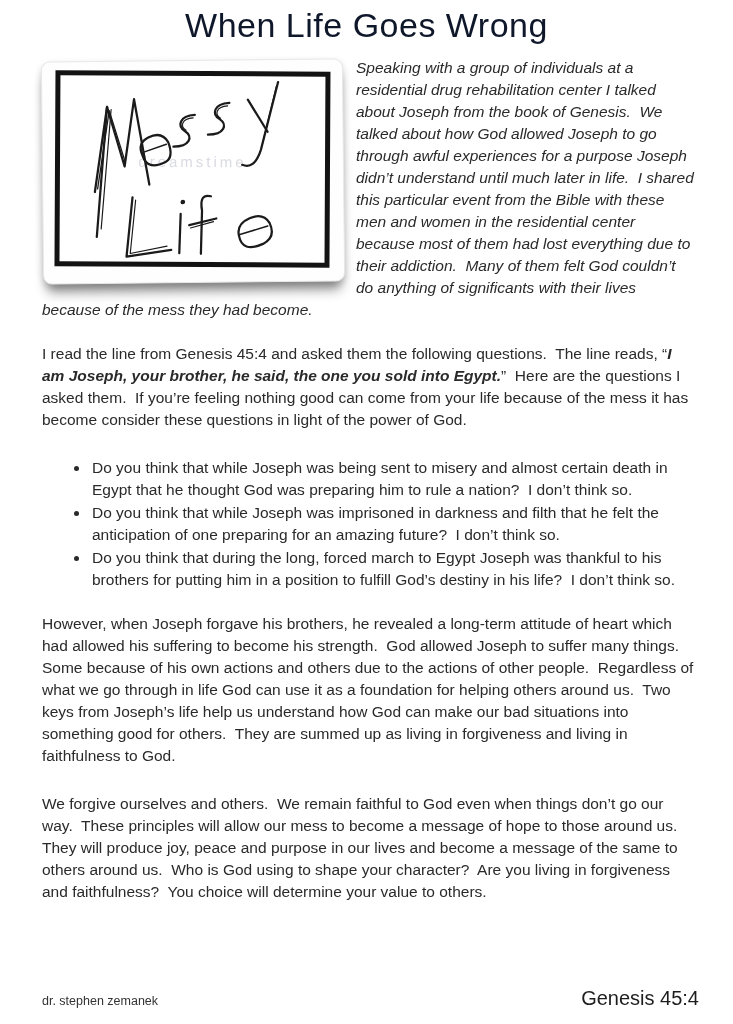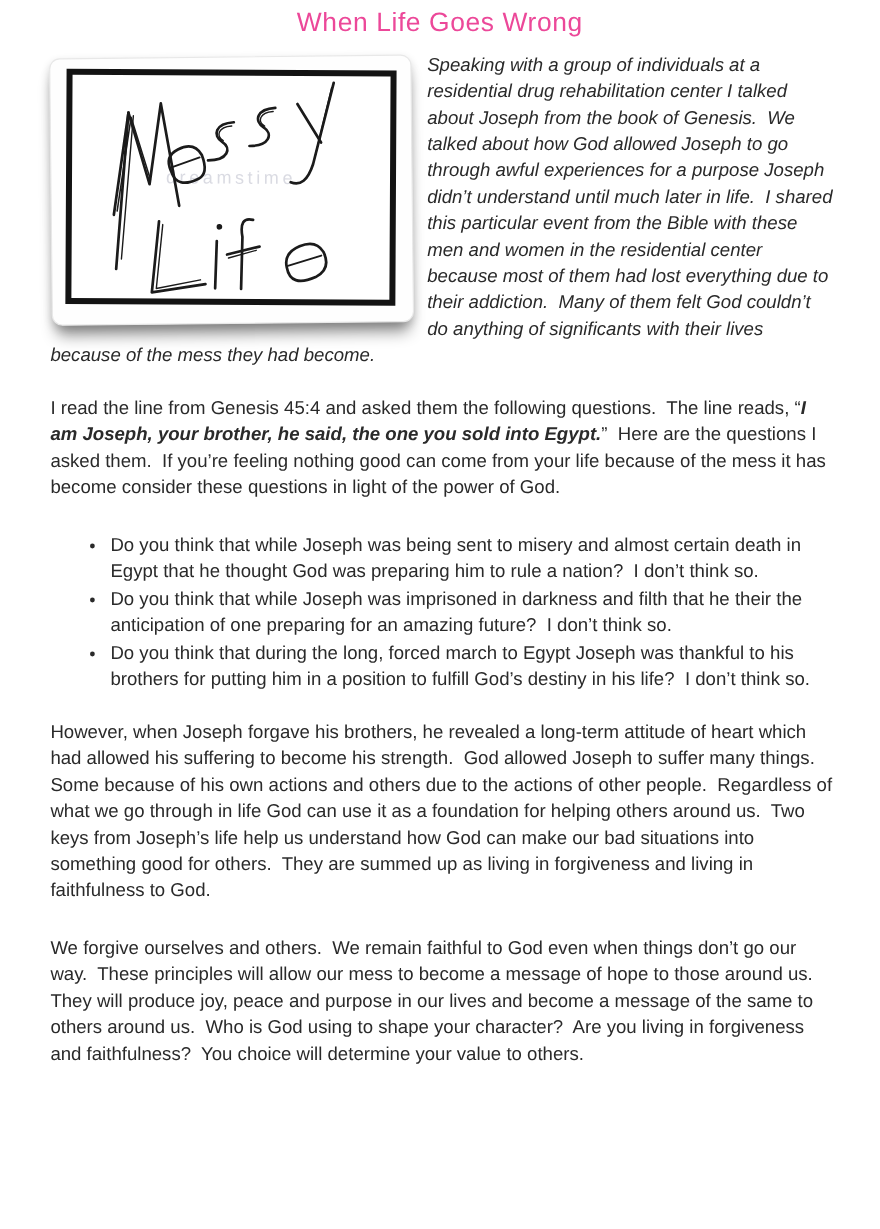--- a/index.html
+++ b/index.html
@@ -10,23 +10,23 @@
     margin: 0 auto;
     background: #ffffff;
     font-family: "Liberation Sans", sans-serif;
     color: #2a2a2a;
     overflow: hidden;
   }
   .title {
     margin: 0;
     padding-top: 6px;
     text-align: center;
-    font-size: 22px;
+    font-size: 34px;
     font-weight: 400;
-    color: #ec4899;
+    color: #0f172a;
     letter-spacing: 0.5px;
   }
   .content {
     margin: 12px 36px 0 42px;
     font-size: 15.5px;
     line-height: 22px;
   }
   .para {
     margin: 0 0 22px 0;
     white-space: pre-wrap;
@@ -143,24 +143,28 @@
           </svg>
         </div>
       </div>
       <p class="para">Speaking with a group of individuals at a residential drug rehabilitation center I talked about Joseph from the book of Genesis.  We talked about how God allowed Joseph to go through awful experiences for a purpose Joseph didn’t understand until much later in life.  I shared this particular event from the Bible with these men and women in the residential center because most of them had lost everything due to their addiction.  Many of them felt God couldn’t do anything of significants with their lives because of the mess they had become.</p>
     </div>
 
     <p class="para"><span>I read the line from Genesis 45:4 and asked them the following questions.  The line reads, “</span><span class="quote-bold">I am Joseph, your brother, he said, the one you sold into Egypt.</span><span>”  Here are the questions I asked them.  If you’re feeling nothing good can come from your life because of the mess it has become consider these questions in light of the power of God.</span></p>
 
     <ul class="bullets">
       <li>Do you think that while Joseph was being sent to misery and almost certain death in Egypt that he thought God was preparing him to rule a nation?  I don’t think so.</li>
-      <li>Do you think that while Joseph was imprisoned in darkness and filth that he their the anticipation of one preparing for an amazing future?  I don’t think so.</li>
+      <li>Do you think that while Joseph was imprisoned in darkness and filth that he felt the anticipation of one preparing for an amazing future?  I don’t think so.</li>
       <li>Do you think that during the long, forced march to Egypt Joseph was thankful to his brothers for putting him in a position to fulfill God’s destiny in his life?  I don’t think so.</li>
     </ul>
 
     <p class="para">However, when Joseph forgave his brothers, he revealed a long-term attitude of heart which had allowed his suffering to become his strength.  God allowed Joseph to suffer many things.  Some because of his own actions and others due to the actions of other people.  Regardless of what we go through in life God can use it as a foundation for helping others around us.  Two keys from Joseph’s life help us understand how God can make our bad situations into something good for others.  They are summed up as living in forgiveness and living in faithfulness to God.</p>
 
     <p class="para" style="margin-top:26px;">We forgive ourselves and others.  We remain faithful to God even when things don’t go our way.  These principles will allow our mess to become a message of hope to those around us.  They will produce joy, peace and purpose in our lives and become a message of the same to others around us.  Who is God using to shape your character?  Are you living in forgiveness and faithfulness?  You choice will determine your value to others.</p>
 
   </div>
 
+  <div class="footer">
+    <span class="author">dr. stephen zemanek</span>
+    <span class="reference">Genesis 45:4</span>
+  </div>
 
 </div>
 
 </body></html>

